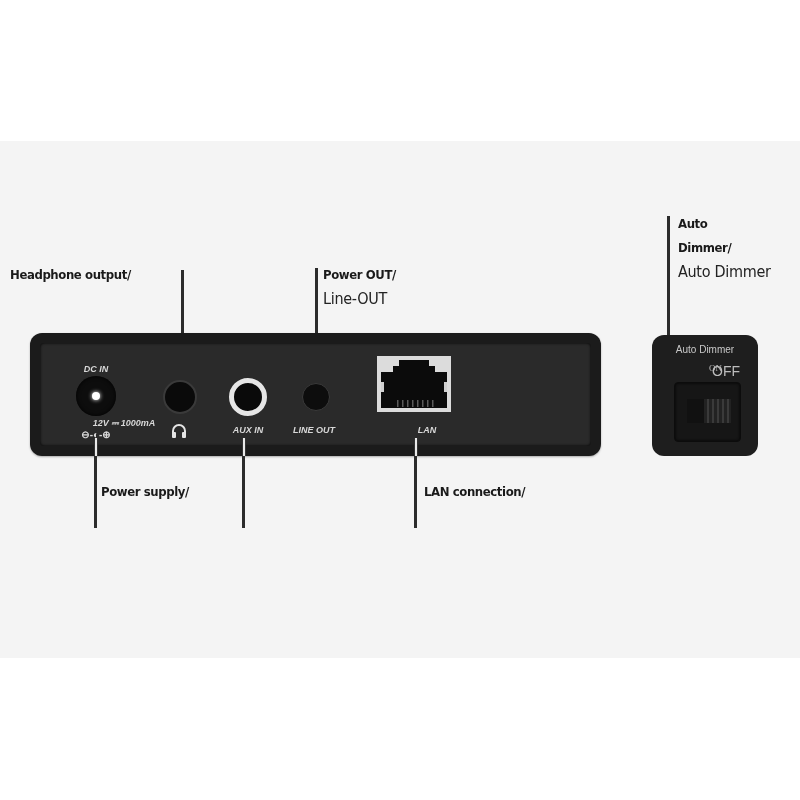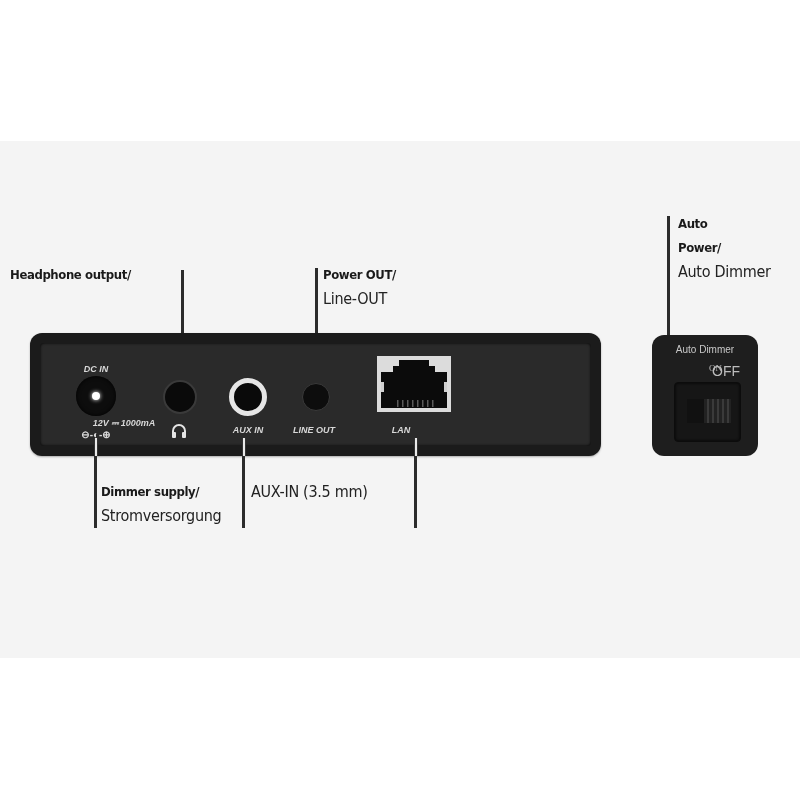--- a/index.html
+++ b/index.html
@@ -68,21 +68,21 @@
 
 <div class="label" style="left:323px; top:263px;">
   <span class="bold">Power OUT/</span>
   <span class="sub">Line-OUT</span>
 </div>
 <div class="leader" style="left:315px; top:268px; height:66px;"></div>
 <div class="leader onpanel" style="left:314px; top:334px; height:49px;"></div>
 
 <div class="label" style="left:678px; top:212px;">
   <span class="bold">Auto</span>
-  <span class="bold">Power/</span>
+  <span class="bold">Dimmer/</span>
   <span class="sub">Auto Dimmer</span>
 </div>
 <div class="leader" style="left:667px; top:216px; height:122px;"></div>
 
 <div class="panel">
   <div class="panel-inner"></div>
 </div>
 
 <span class="plabel" style="left:96px; top:364px;">DC IN</span>
 <div class="jack dc"></div>
@@ -114,38 +114,37 @@
         <rect x="35" y="44" width="1.5" height="7"></rect>
       <rect x="40" y="44" width="1.5" height="7"></rect>
         <rect x="45" y="44" width="1.5" height="7"></rect>
       <rect x="50" y="44" width="1.5" height="7"></rect>
         <rect x="55" y="44" width="1.5" height="7"></rect>
     </g>
     <rect x="4" y="26" width="3" height="10" fill="#d0d0d0"></rect>
     <rect x="67" y="26" width="3" height="10" fill="#d0d0d0"></rect>
   </svg>
 </div>
-<span class="plabel" style="left:401px; top:425px;">LAN</span>
+<span class="plabel" style="left:427px; top:425px;">LAN</span>
 
 <div class="leader onpanel" style="left:94px; top:438px; height:18px;"></div>
 <div class="leader" style="left:94px; top:456px; height:72px;"></div>
 <div class="label" style="left:101px; top:480px;">
-  <span class="bold">Dimmer supply/</span>
-  <span class="sub">Stromversorgung</span>
+  <span class="bold">Power supply/</span>
 </div>
 
 <div class="leader onpanel" style="left:242px; top:438px; height:18px;"></div>
 <div class="leader" style="left:242px; top:456px; height:72px;"></div>
 <div class="label" style="left:251px; top:480px;">
-  <span class="sub">AUX-IN (3.5 mm)</span>
 </div>
 
 <div class="leader onpanel" style="left:414px; top:438px; height:18px;"></div>
 <div class="leader" style="left:414px; top:456px; height:72px;"></div>
 <div class="label" style="left:424px; top:480px;">
+  <span class="bold">LAN connection/</span>
 </div>
 
 <div class="dimmer">
   <span class="dim-title">Auto Dimmer</span>
   <span class="dim-on">ON</span>
   <span class="dim-off">OFF</span>
   <div class="dim-well">
     <div class="dim-slot">
       <div class="dim-knob"></div>
     </div>

